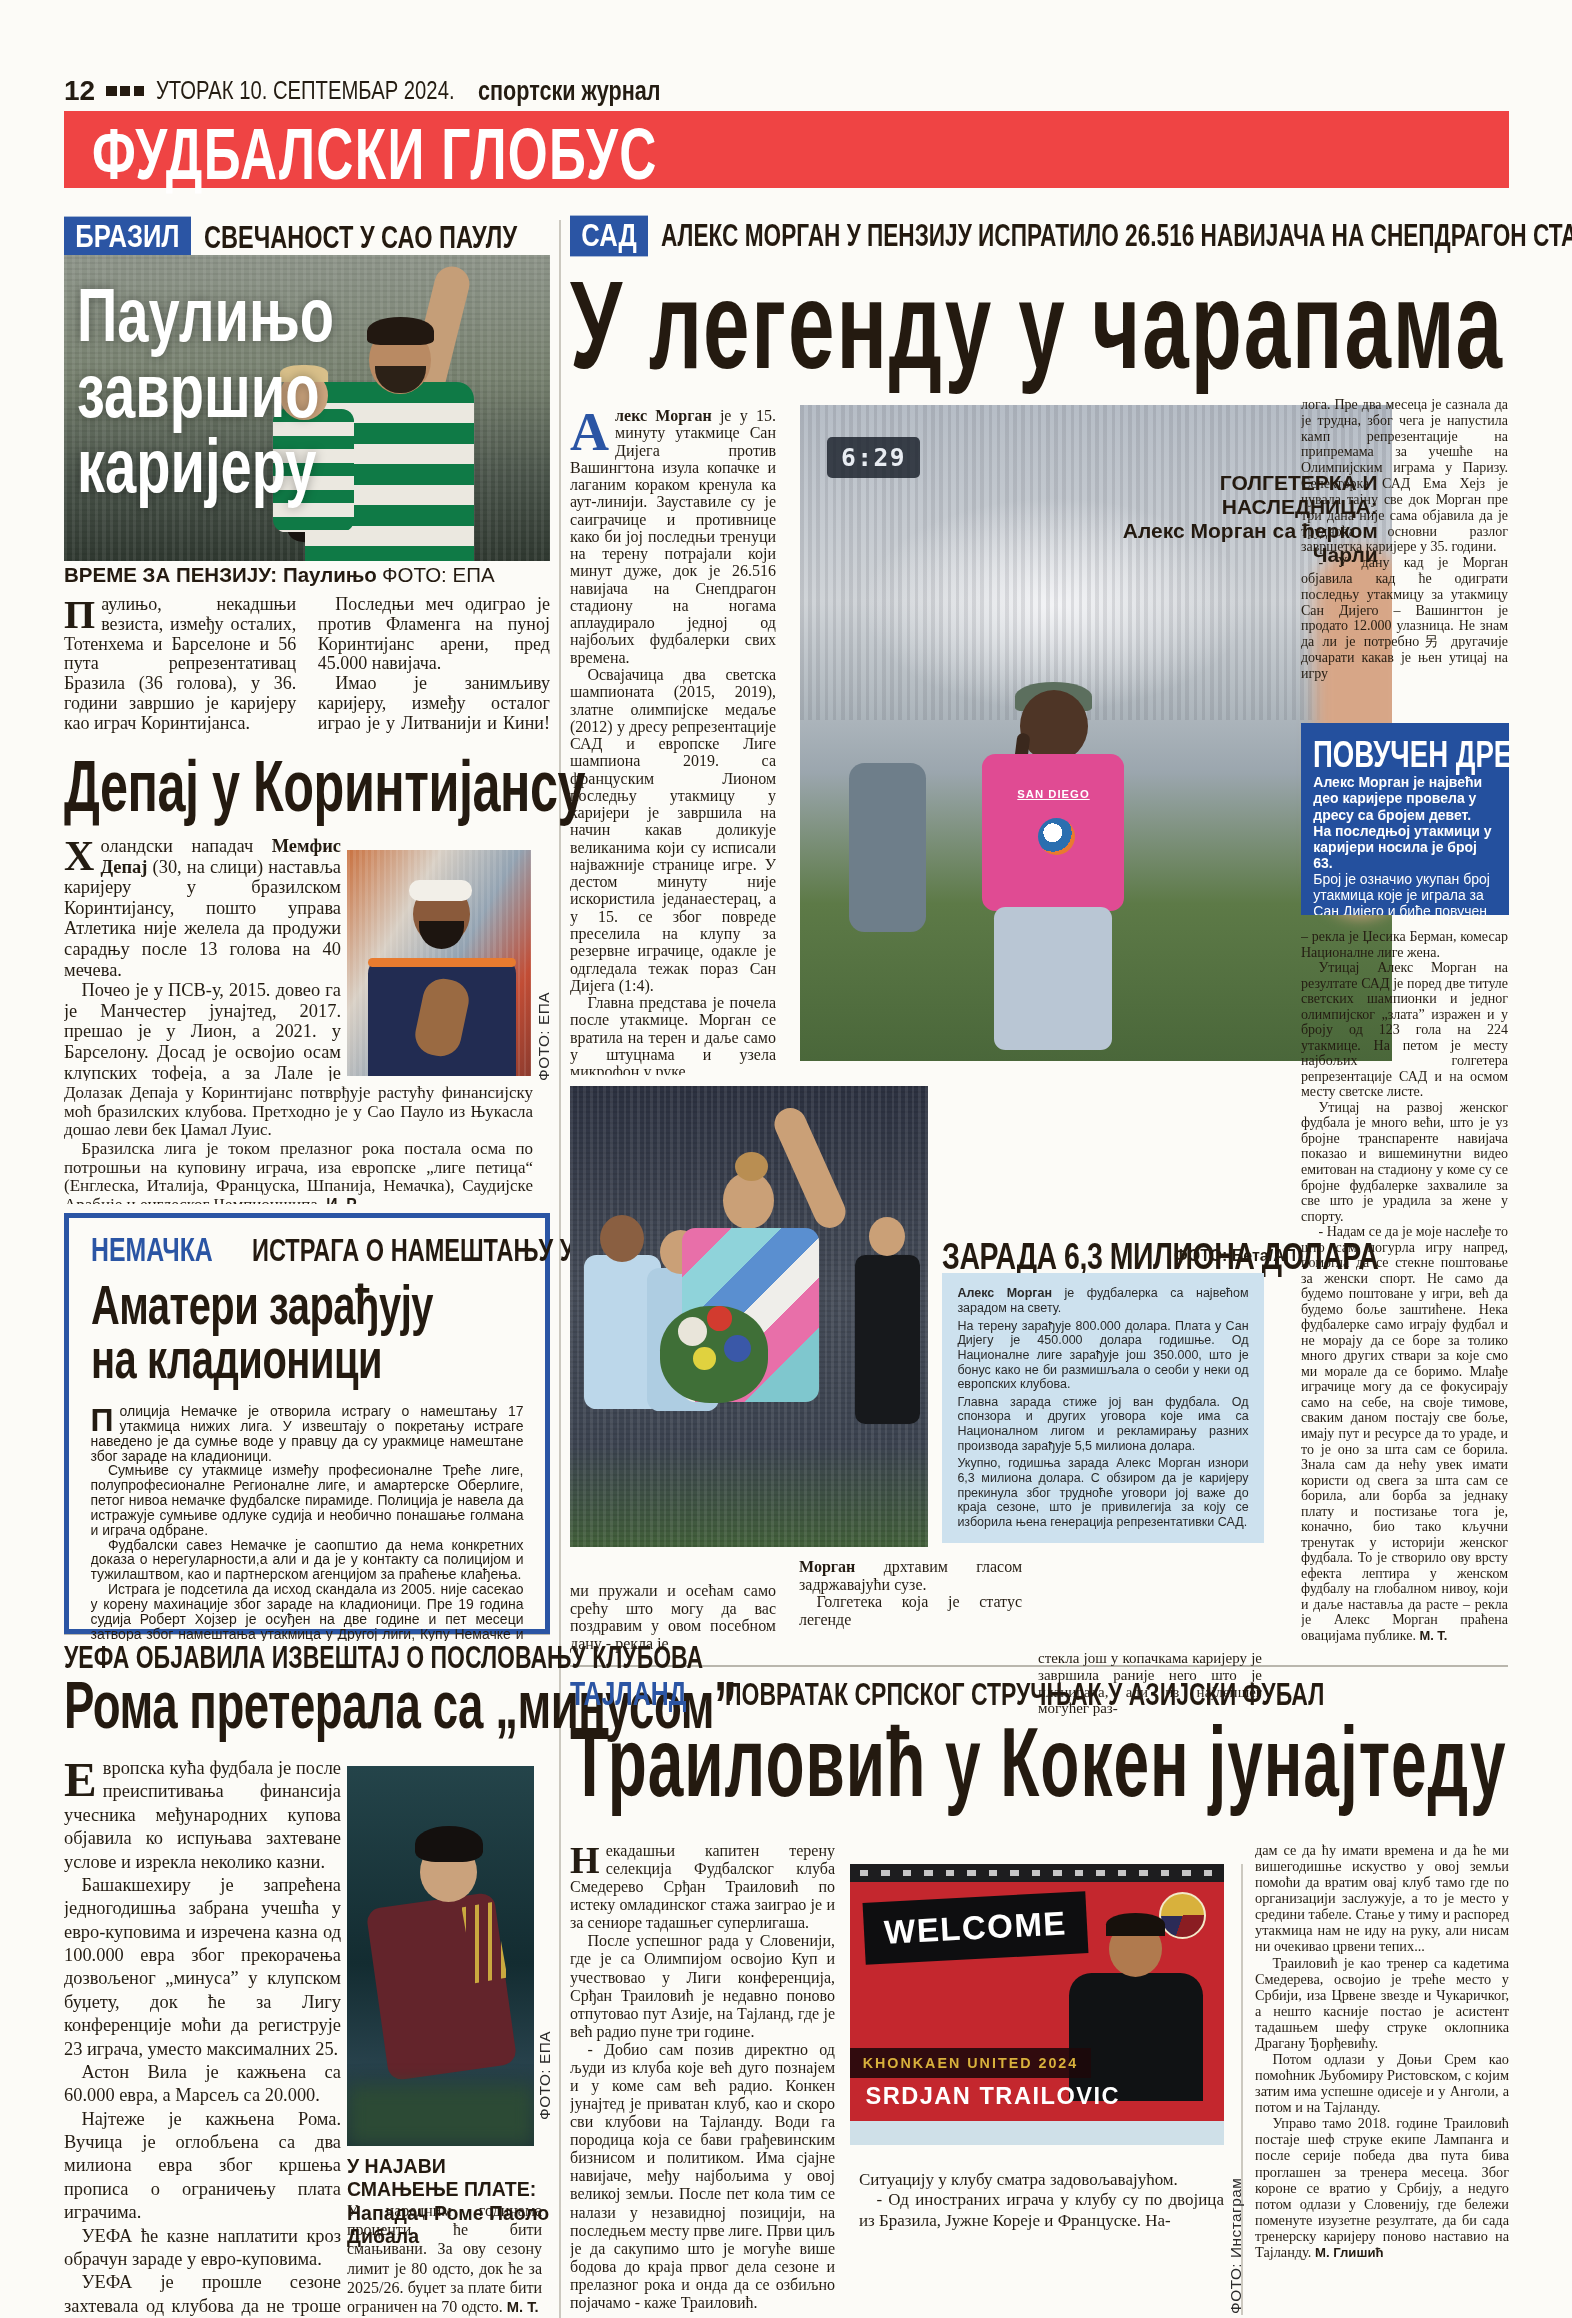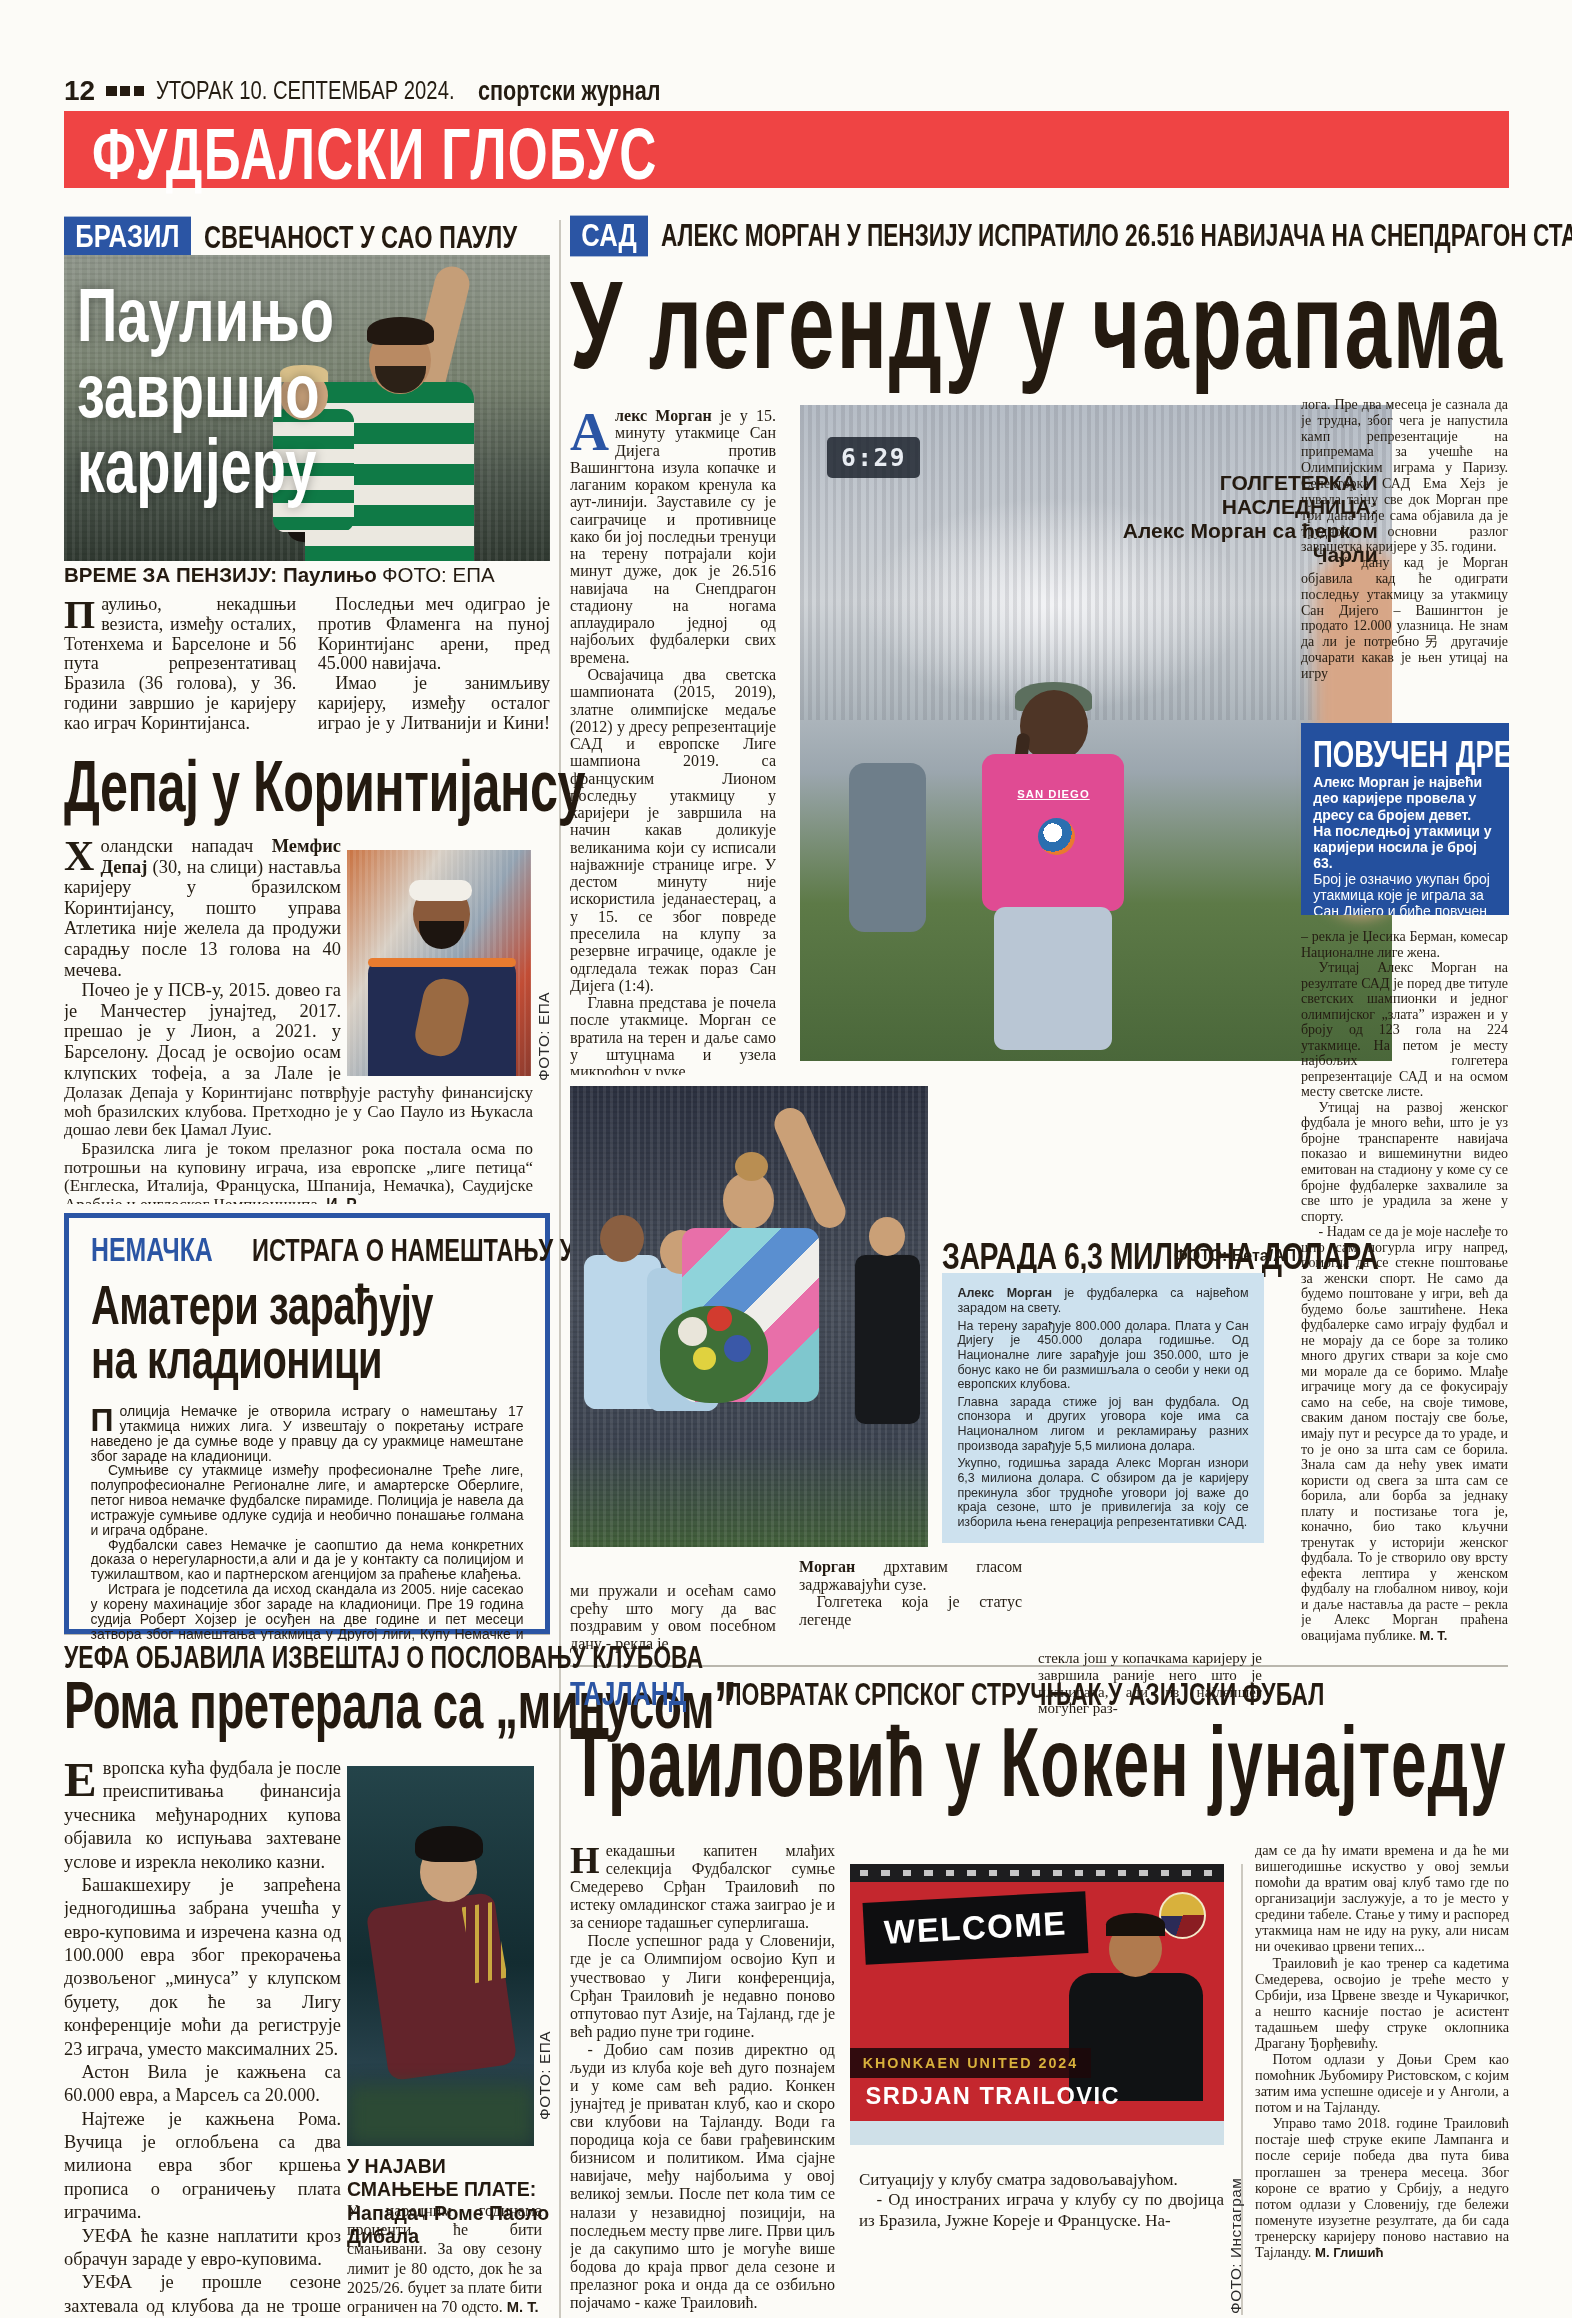--- a/index.html
+++ b/index.html
@@ -391,21 +391,21 @@
     <p><span>- Надам се да је моје наслеђе то што сам погурла игру напред, помогла да се стекне поштовање за женски спорт. Не само да будемо поштоване у игри, већ да будемо боље заштићене. Нека фудбалерке само играју фудбал и не морају да се боре за толико много других ствари за које смо ми морале да се боримо. Млађе играчице могу да се фокусирају само на себе, на своје тимове, сваким даном постају све боље, имају пут и ресурсе да то ураде, и то је оно за шта сам се борила. Знала сам да нећу увек имати користи од свега за шта сам се борила, али борба за једнаку плату и постизање тога је, коначно, био тако кључни тренутак у историји женског фудбала. То је створило ову врсту ефекта лептира у женском фудбалу на глобалном нивоу, који и даље наставља да расте – рекла је Алекс Морган праћена овацијама публике.</span> <b class="sig">М. Т.</b></p>
   </div>
 
   <div class="abs kickrow" id="th-kicker">
     <span class="kicklabel-blue">ТАЈЛАНД</span>
     <span class="kick">ПОВРАТАК СРПСКОГ СТРУЧЊАК У АЗИЈСКИ ФУБАЛ</span>
   </div>
   <div class="abs hl" id="th-headline">Траиловић у Кокен јунајтеду</div>
 
   <div class="abs just" id="th-col1">
-    <p class="first"><span class="dc">Н</span><span>екадашњи капитен млађих селекција Фудбалског сумње Смедерево Срђан Траиловић по истеку омладинског стажа заиграо је и за сениоре тадашњег суперлигаша.</span></p>
+    <p class="first"><span class="dc">Н</span><span>екадашњи капитен терену селекција Фудбалског клуба Смедерево Срђан Траиловић по истеку омладинског стажа заиграо је и за сениоре тадашњег суперлигаша.</span></p>
     <p>После успешног рада у Словенији, где је са Олимпијом освојио Куп и учествовао у Лиги конференција, Срђан Траиловић је недавно поново отпутовао пут Азије, на Тајланд, где је већ радио пуне три године.</p>
     <p>- Добио сам позив директно од људи из клуба које већ дуго познајем и у коме сам већ радио. Конкен јунајтед је приватан клуб, као и скоро сви клубови на Тајланду. Води га породица која се бави грађевинским бизнисом и политиком. Има сјајне навијаче, међу најбољима у овој великој земљи. После пет кола тим се налази у незавидној позицији, на последњем месту прве лиге. Први циљ је да сакупимо што је могуће више бодова до краја првог дела сезоне и прелазног рока и онда да се озбиљно појачамо - каже Траиловић.</p>
   </div>
 
   <div class="photo" id="th-photo">
     <div class="bg"></div>
     <div class="strip"></div>
     <div class="stripdash"></div>
     <div class="wbanner">
         <span>WELCOME</span>

